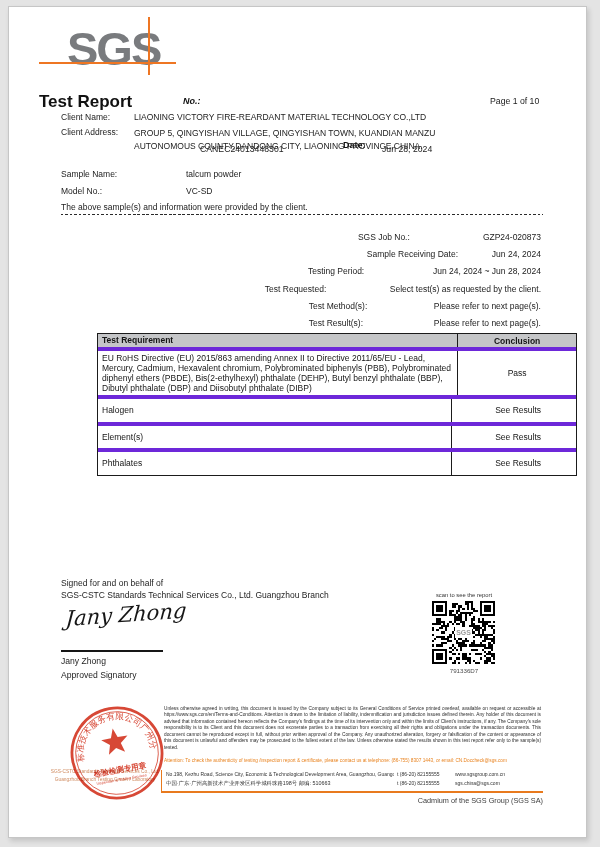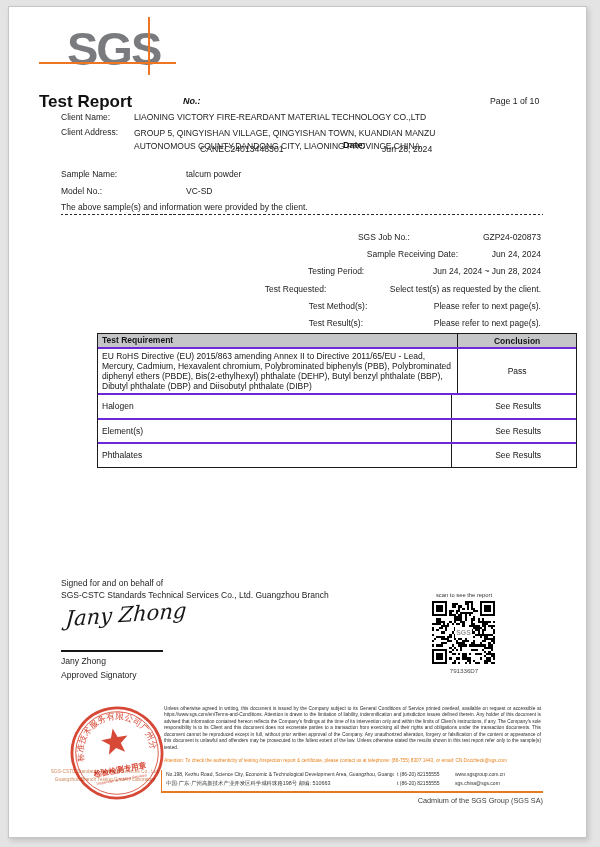--- a/index.html
+++ b/index.html
@@ -60,21 +60,21 @@
   .job-row{display:flex;height:17.2px;align-items:flex-start;justify-content:flex-end;}
   .job-lbl{width:125px;font-size:8.5px;color:#222;}
   .job-val{font-size:8.5px;color:#222;}
 
   
   #results-table{
     position:absolute;left:56px;top:326px;width:478px;
     border:1.2px solid #1b1b1b;font-size:8.5px;color:#151515;margin-left:32px;
   }
   .rt-hrow{display:flex;background:#c5c6c8;font-weight:bold;}
-  .rt-row{display:flex;border-top:2px solid #6d28d9;}
+  .rt-row{display:flex;border-top:4px solid #6d28d9;}
   .rt-req{width:352px;padding:2px 4px;border-right:1px solid #1b1b1b;line-height:10px;display:flex;align-items:center;}
   .rt-hrow .rt-req{line-height:11px;padding:1px 4px;}
   .rt-con{width:118px;display:flex;align-items:center;justify-content:center;text-align:left;}
   .rt-short{min-height:22.5px;gap:8px;}
 
   
   .signed1{left:52px;top:571px;font-size:8.5px;}
   .signed2{left:52px;top:583px;font-size:8.5px;}
   .sig-script{
     left:56px;top:600px;font-family:"DejaVu Serif","Liberation Serif",serif;

